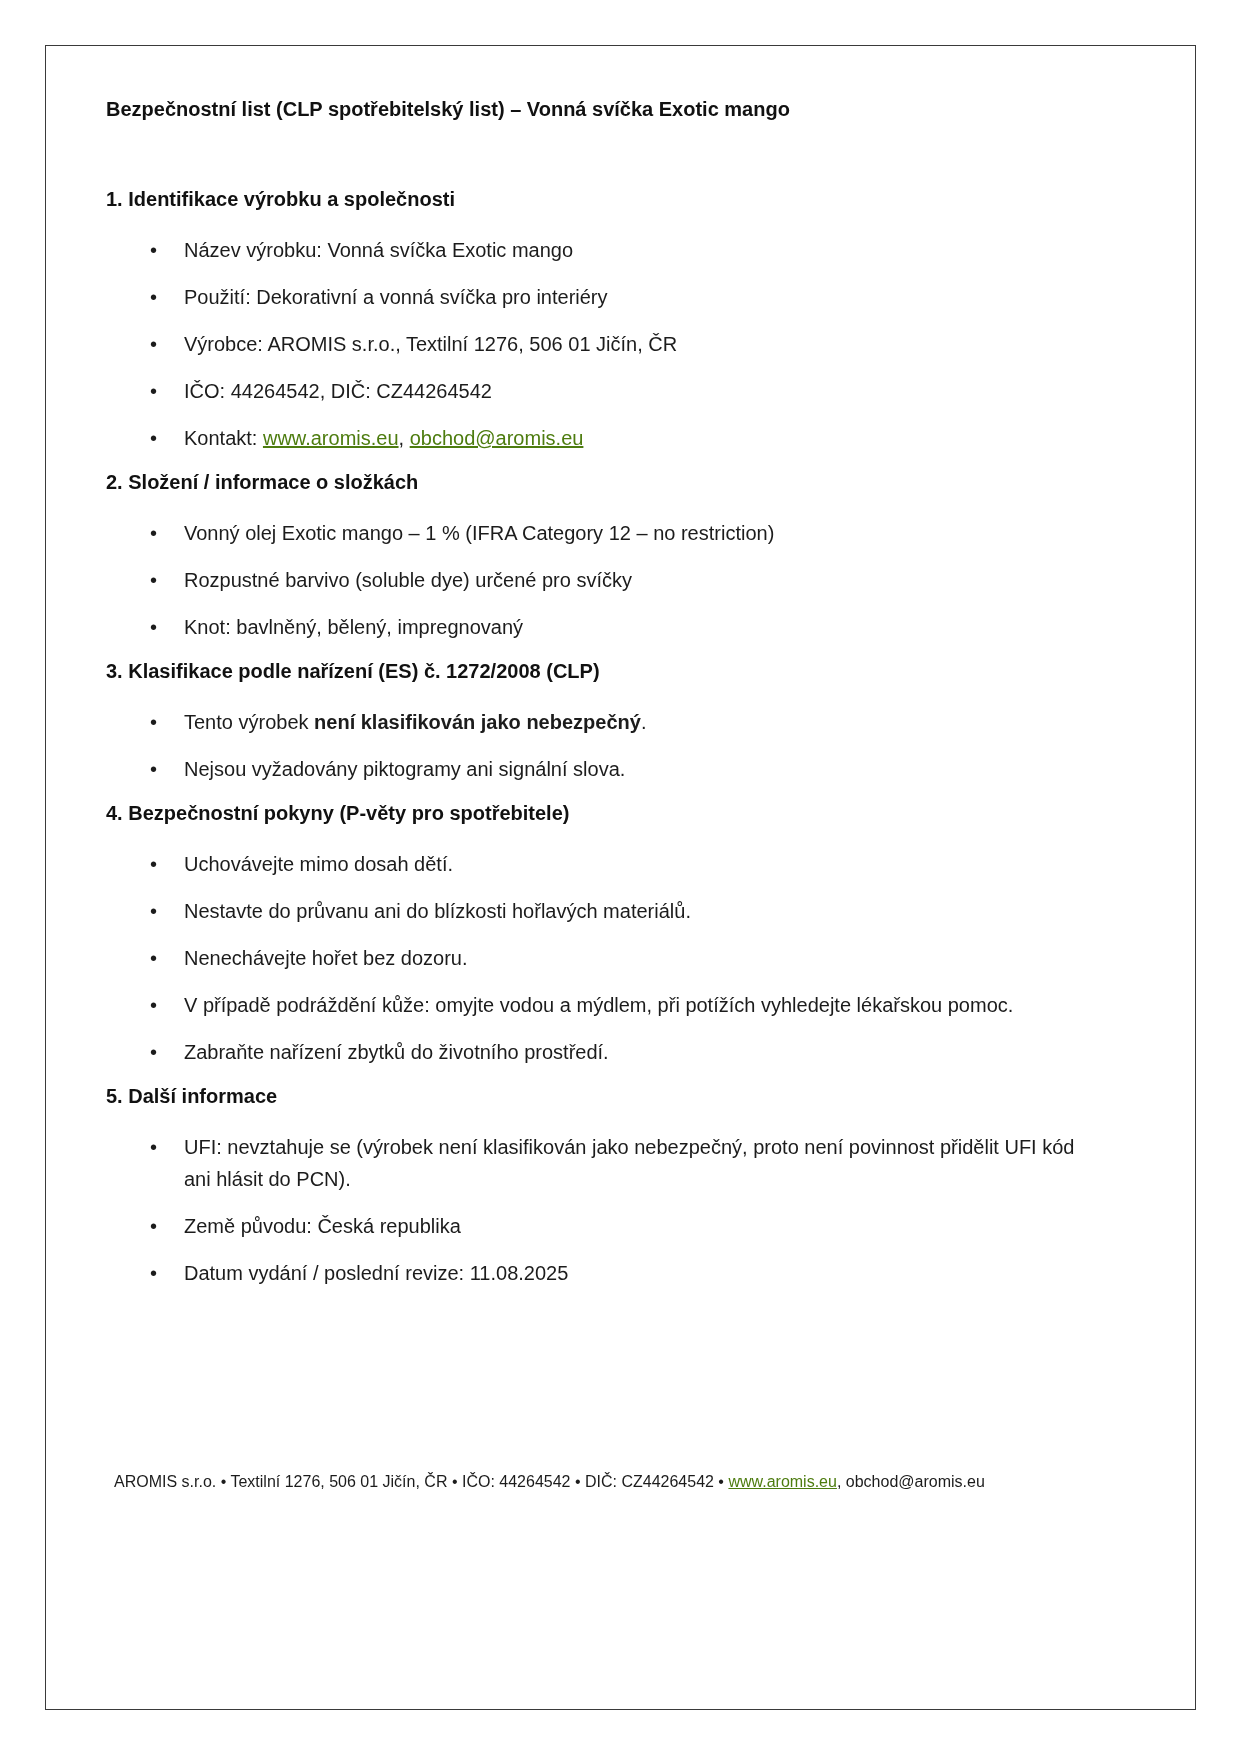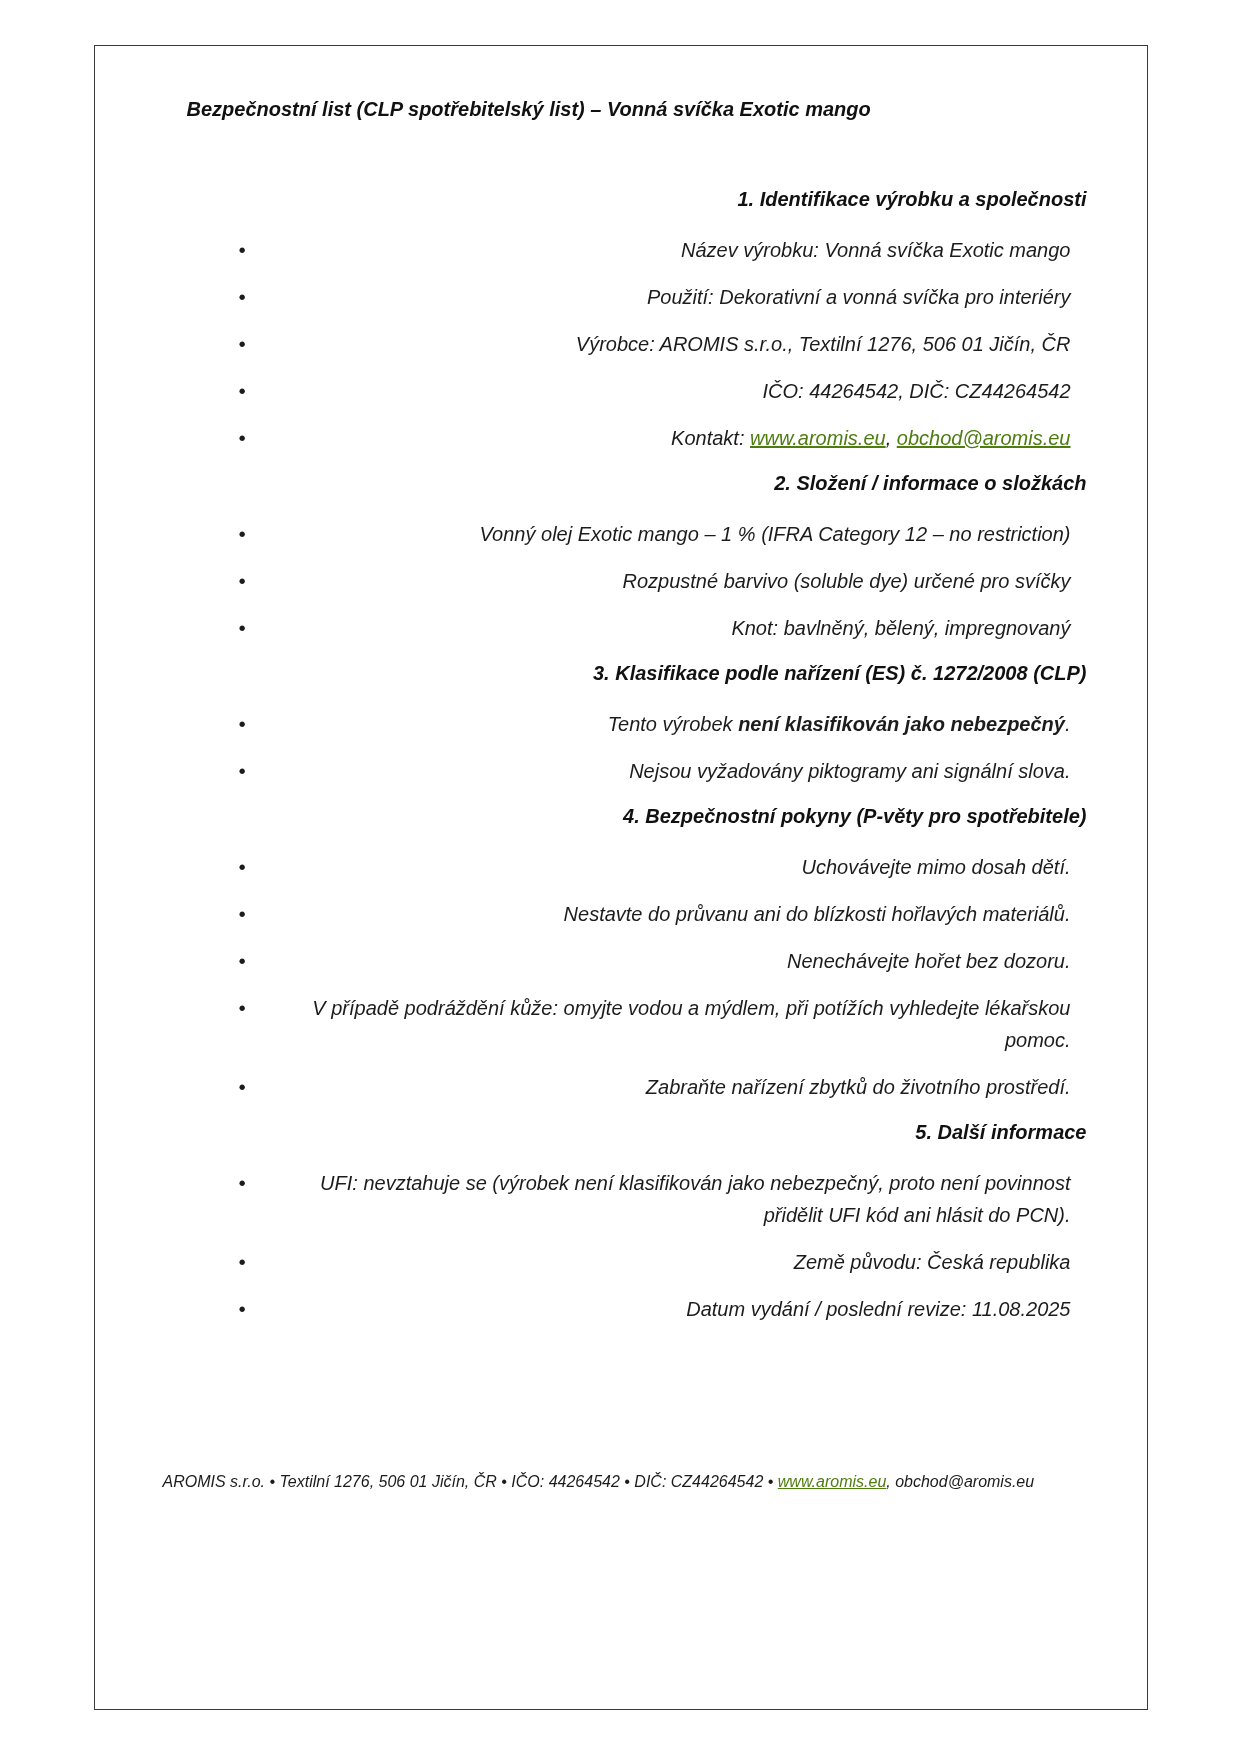--- a/index.html
+++ b/index.html
@@ -4,49 +4,46 @@
 <style>
   html, body {
     margin: 0;
     padding: 0;
     background: #ffffff;
     font-family: "Liberation Sans", sans-serif;
     color: #1c1c1c;
   }
   .page {
     position: relative;
-    width: 1054px;
+    width: 1151px;
     height: 1665px;
     margin: 45px auto;
     border: 1px solid #3a3a3a;
     box-sizing: border-box;
-    padding: 50px 60px 0 92px;
+    padding: 50px 60px 0 60px;
     background: #ffffff;
-    font-style: italic;
   }
   .doc-title {
     font-size: 20px;
     font-weight: 700;
     line-height: 26px;
     margin: 0 0 64px 0;
     color: #111111;
   }
   .section-heading {
     font-size: 20px;
     font-weight: 700;
     line-height: 26px;
     margin: 0 0 22px 0;
     color: #111111;
-    text-align: right;
   }
   ul.bullet-list {
     list-style: none;
-    margin: 16px;
+    margin: 8px;
     padding: 0;
-    text-align: right;
   }
   ul.bullet-list li {
     position: relative;
     font-size: 20px;
     line-height: 32px;
     margin: 0 0 15px 0;
     padding-left: 70px;
     max-width: 915px;
     color: #1c1c1c;
   }

